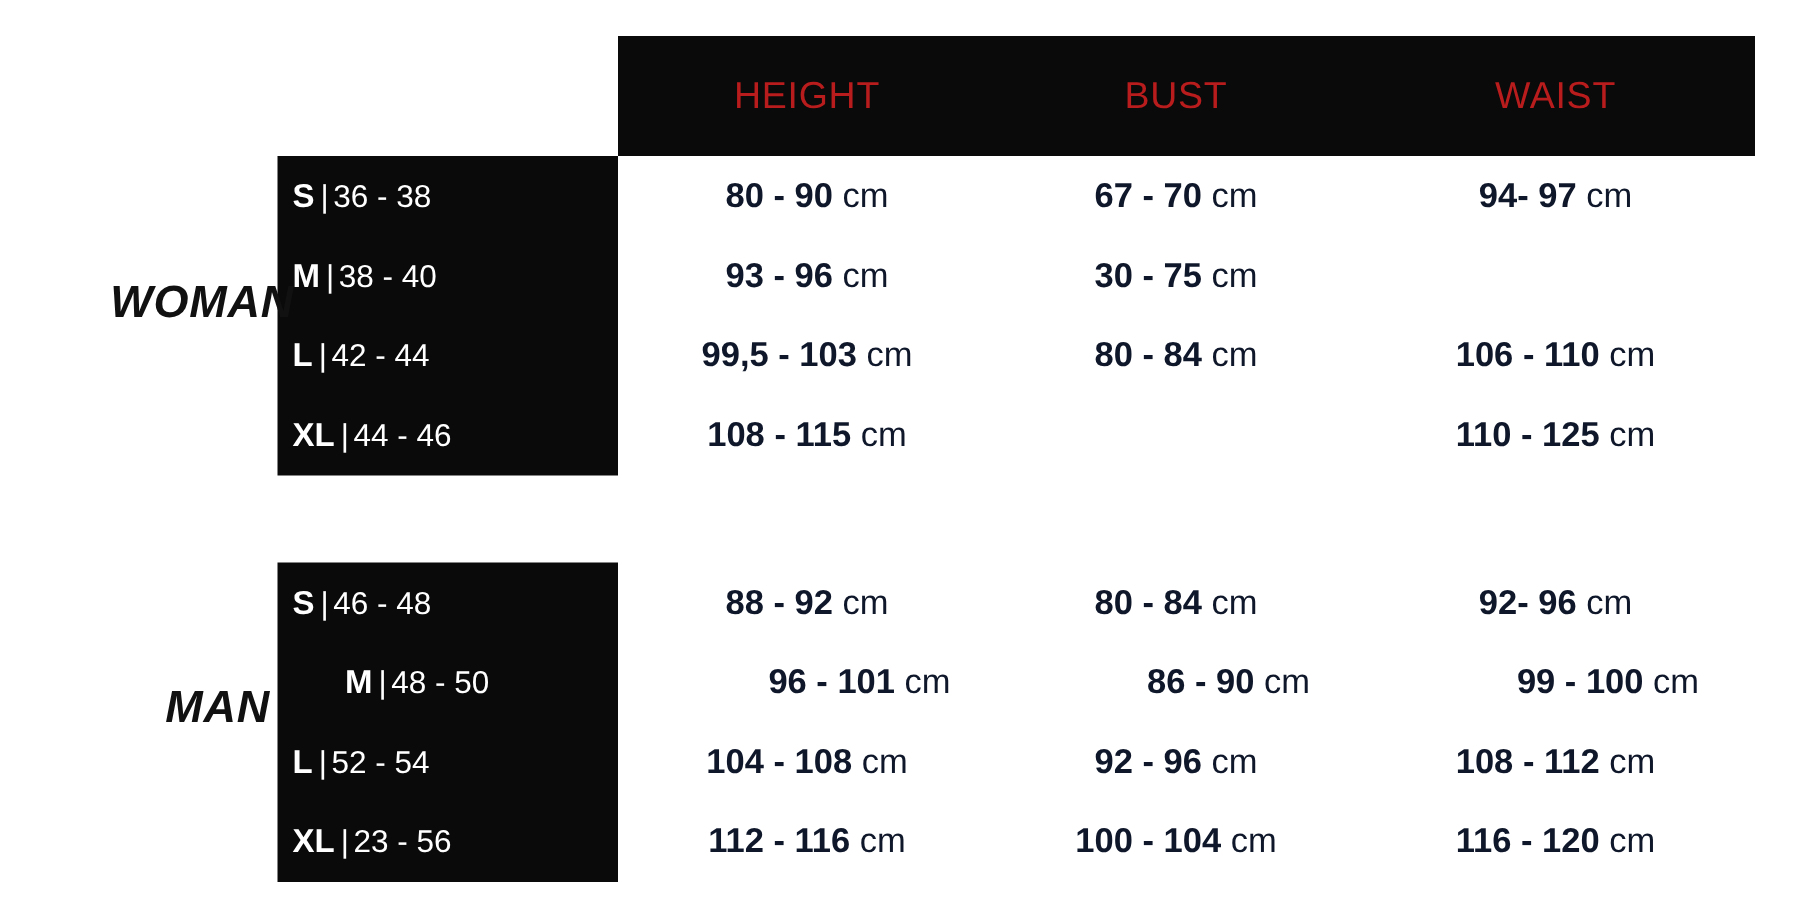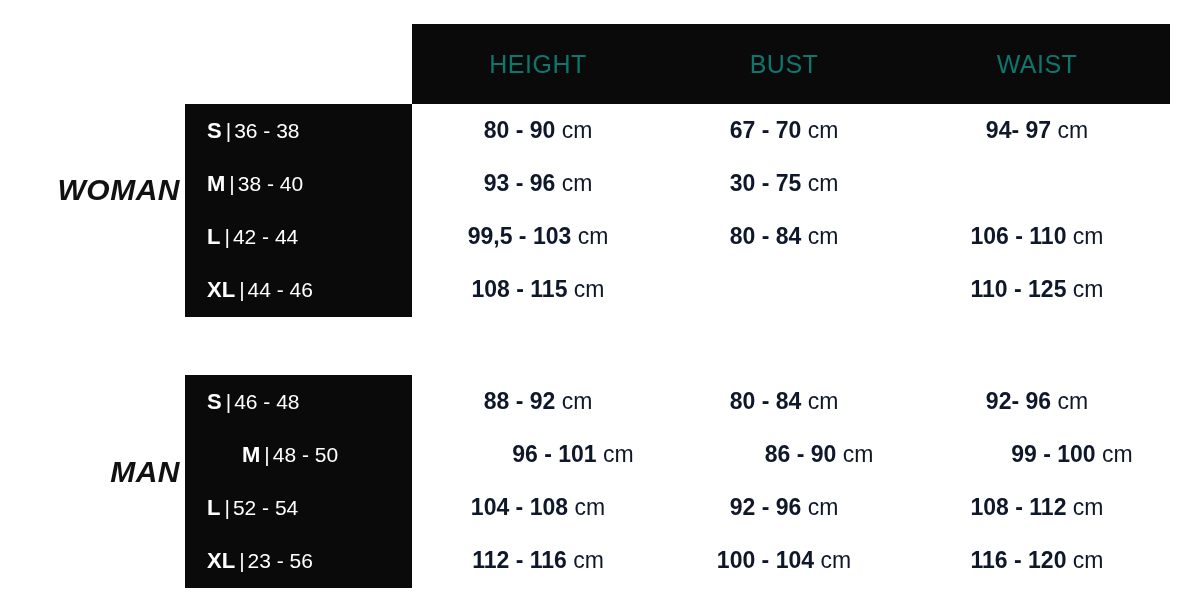--- a/index.html
+++ b/index.html
@@ -38,61 +38,61 @@
   .size-band.women { top: 104px; height: 213px; }
   .size-band.men   { top: 375px; height: 213px; }
 
   
   .col-head {
     position: absolute;
     top: 50px;
     height: 28px;
     line-height: 28px;
     text-align: center;
-    color: #0f766e;
+    color: #b91c1c;
     font-size: 25px;
     font-weight: 400;
     letter-spacing: 0.5px;
   }
   .col-head.c1 { left: 412px; width: 252px; }
   .col-head.c2 { left: 664px; width: 240px; }
   .col-head.c3 { left: 904px; width: 266px; }
 
   
   .group-label {
     position: absolute;
     left: 0;
     width: 180px;
     text-align: right;
     font-size: 30px;
     font-weight: bold;
     font-style: italic;
     color: #111111;
     letter-spacing: 0.5px;
   }
-  .group-label.women { top: 173px; }
+  .group-label.women { top: 185px; padding-left: 16px; }
   .group-label.men   { top: 455px; }
 
   
   .row {
     position: absolute;
     left: 185px;
     width: 985px;
     height: 53px;
   }
   .row .sizecell {
     position: absolute;
     left: 0;
     top: 0;
     width: 227px;
     height: 53px;
     line-height: 53px;
     color: #ffffff;
     font-size: 21px;
-    padding-left: 22px;
+    padding-left: 10px;
     box-sizing: border-box;
     white-space: nowrap;
   }
   .row .sizecell b {
     font-weight: bold;
     font-size: 22px;
   }
   .row .sizecell .sep {
     font-weight: normal;
     padding: 0 3px 0 4px;

